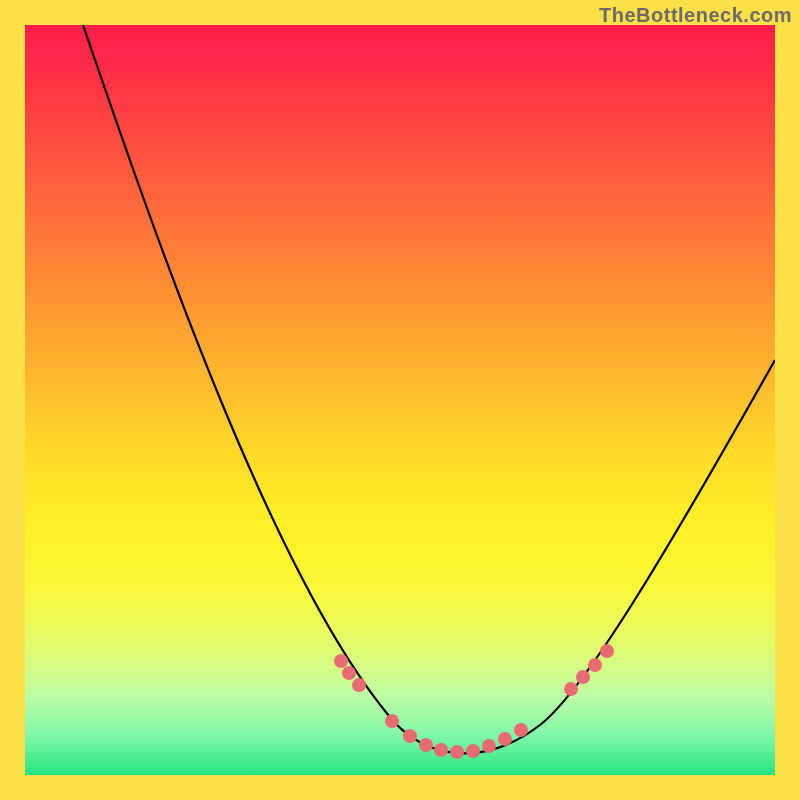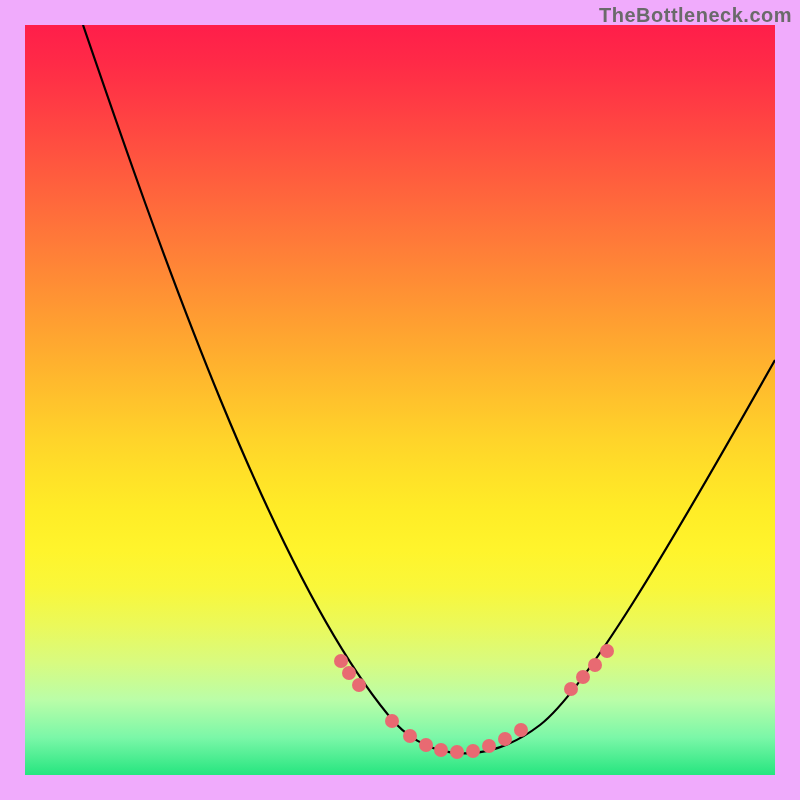--- a/index.html
+++ b/index.html
@@ -7,21 +7,21 @@
     padding: 0;
     width: 800px;
     height: 800px;
     background: #000;
     overflow: hidden;
   }
   .stage {
     position: relative;
     width: 800px;
     height: 800px;
-    background: #f0abfc;
+    background: #fde047;
     text-decoration: underline;
   }
   .plot {
     position: absolute;
     left: 25px;
     top: 25px;
     width: 750px;
     height: 750px;
     overflow: hidden;
   }

